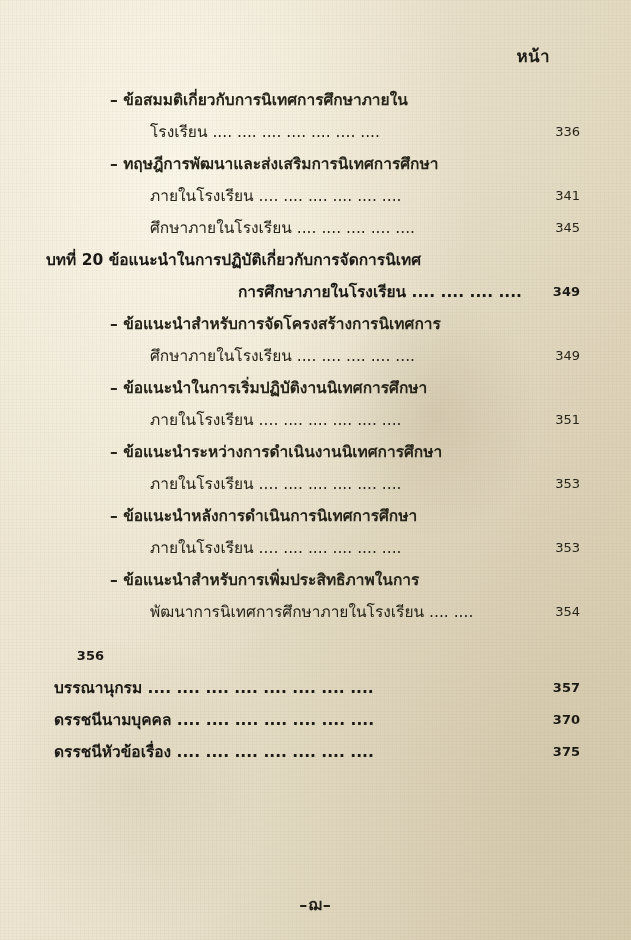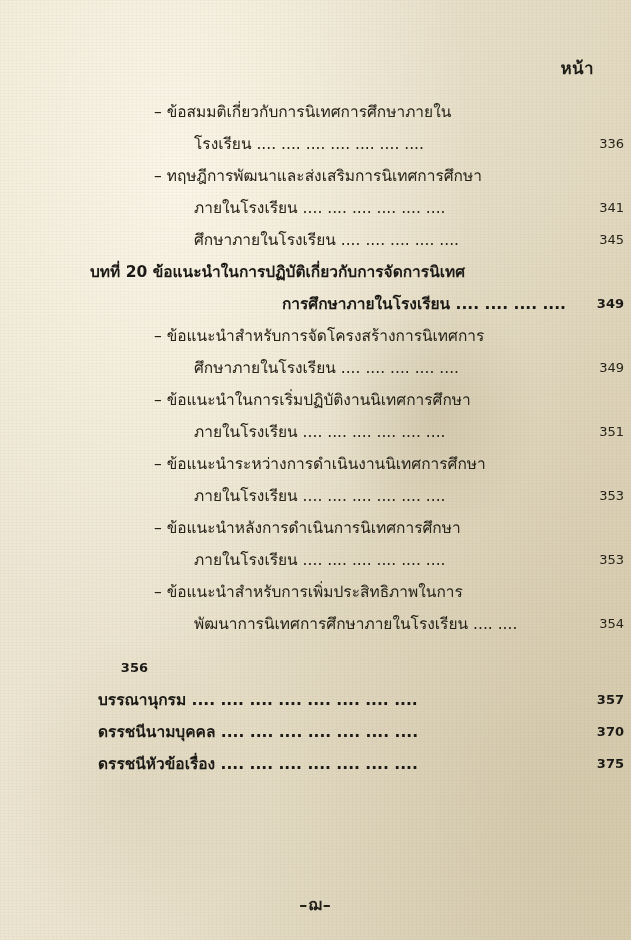--- a/index.html
+++ b/index.html
@@ -48,23 +48,22 @@
     pointer-events: none;
   }
   .page {
     position: absolute;
     inset: 0;
     padding: 0;
   }
   .content {
     position: absolute;
     left: 46px;
-    top: 54px;
+    top: 42px;
     width: 540px;
-    margin-left: 44px;
   }
 
   .page-head {
     text-align: right;
     padding-right: 36px;
     font-size: 17px;
     font-weight: bold;
     letter-spacing: 0.4px;
     color: #1f1d18;
     margin-bottom: 16px;
@@ -89,21 +88,21 @@
     line-height: 30px;
     color: #262319;
     padding-right: 6px;
   }
   .row.bold .txt, .row.bold .pg {
     font-weight: bold;
     color: #1b1915;
   }
 
   
-  .lvl-dash { padding-left: 84px; text-indent: -20px; }
+  .lvl-dash { padding-left: 84px; text-indent: -20px; font-weight: bold; }
   .lvl-dash2 { padding-left: 104px; }
   .lvl-chap { padding-left: 0px; }
   .lvl-chap2 { padding-left: 56px; text-align: right; }
   .lvl-back { padding-left: 8px; }
 
   .footer {
     position: absolute;
     left: 0;
     right: 0;
     top: 892px;

